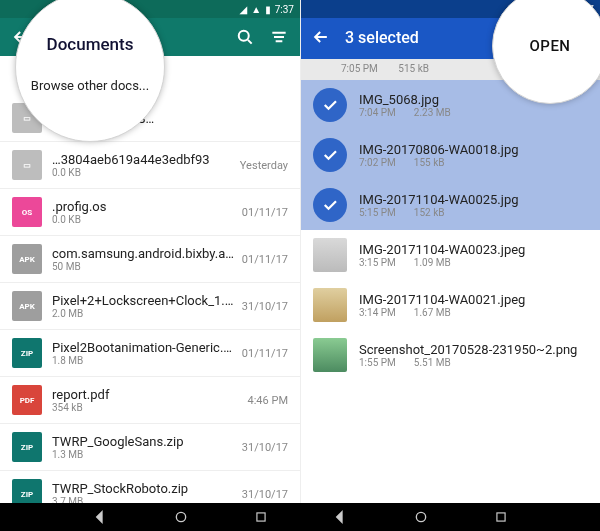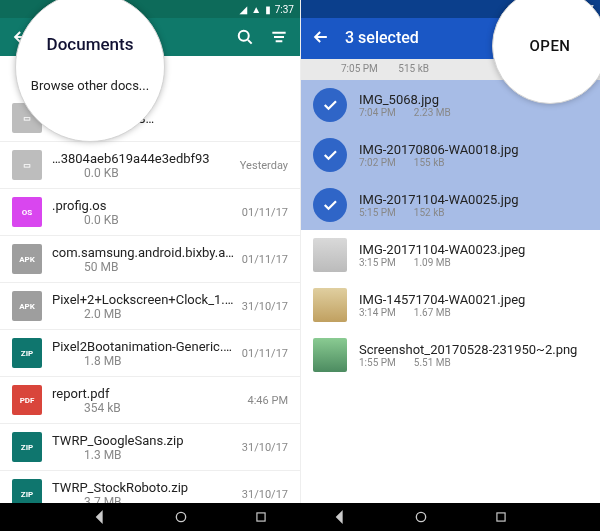--- a/index.html
+++ b/index.html
@@ -20,24 +20,24 @@
   .toolbar-a { height: 38px; background: #0f796a; display: flex; align-items: center; color: #fff; padding: 0 10px; gap: 12px; }
   .toolbar-a .title { flex: 1; font-size: 17px; font-weight: 500; }
   .toolbar-a .icon { width: 22px; height: 22px; display: inline-flex; align-items: center; justify-content: center; }
 
   .list-a { position: absolute; top: 95px; left: 0; right: 0; bottom: 0; overflow: hidden; }
   .row-a { display: flex; align-items: center; padding: 8px 12px; border-bottom: 1px solid #eee; }
   .thumb-a { width: 30px; height: 30px; background: #bdbdbd; color: #fff; border-radius: 2px; font-size: 8px; font-weight: 700; display: flex; align-items: center; justify-content: center; flex-shrink: 0; }
   .thumb-a.zip { background: #0f766e; }
   .thumb-a.apk { background: #9e9e9e; }
   .thumb-a.pdf { background: #d9453b; text-align: right; }
-  .thumb-a.os  { background: #d946ef; }
+  .thumb-a.os  { background: #ec4899; }
   .row-a .txt { flex: 1; min-width: 0; margin-left: 10px; }
   .row-a .name { font-size: 13px; color: #222; white-space: nowrap; overflow: hidden; text-overflow: ellipsis; }
-  .row-a .size { font-size: 12px; color: #888; margin-left: 32px; }
+  .row-a .size { font-size: 10px; color: #888; }
   .row-a .date { font-size: 11px; color: #888; flex-shrink: 0; margin-left: 6px; }
 
   
   .toolbar-b { height: 38px; background: #1a57c5; display: flex; align-items: center; color: #fff; padding: 12px 10px; gap: 14px; }
   .toolbar-b .title { flex: 1; font-size: 16px; font-weight: 500; }
   .toolbar-b .open { font-size: 14px; font-weight: 500; letter-spacing: .5px; }
   .underline-b { height: 3px; background: #1a57c5; }
   .list-b { position: absolute; top: 59px; left: 0; right: 0; bottom: 0; }
   .row-b { display: flex; align-items: center; padding: 8px 12px; }
   .row-b.sel { background: #a7bce6; }
@@ -251,21 +251,21 @@
       <div class="row-b">
         <div class="thumbimg c1"></div>
         <div class="txt">
           <div class="name">IMG-20171104-WA0023.jpeg</div>
           <div class="meta"><span>3:15 PM</span><span class="t2">1.09 MB</span></div>
         </div>
       </div>
       <div class="row-b">
         <div class="thumbimg c2"></div>
         <div class="txt">
-          <div class="name">IMG-14571704-WA0021.jpeg</div>
+          <div class="name">IMG-20171104-WA0021.jpeg</div>
           <div class="meta"><span>3:14 PM</span><span class="t2">1.67 MB</span></div>
         </div>
       </div>
       <div class="row-b">
         <div class="thumbimg c3"></div>
         <div class="txt">
           <div class="name">Screenshot_20170528-231950~2.png</div>
           <div class="meta"><span>1:55 PM</span><span class="t2">5.51 MB</span></div>
         </div>
       </div>

